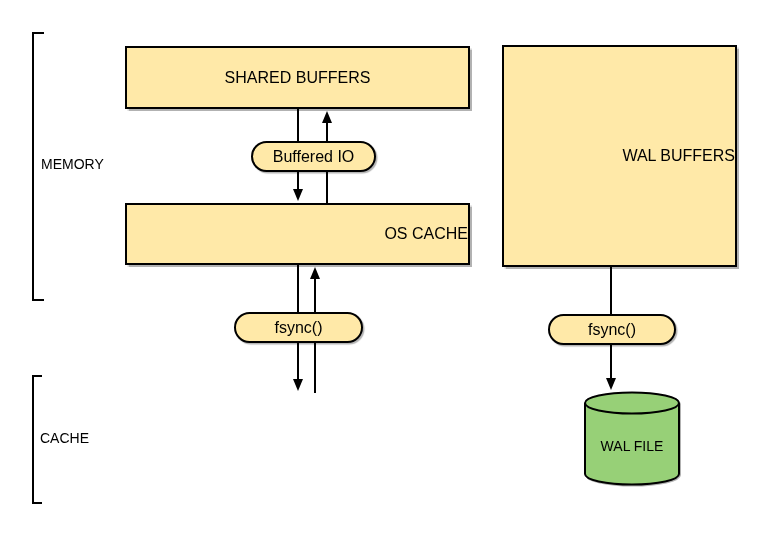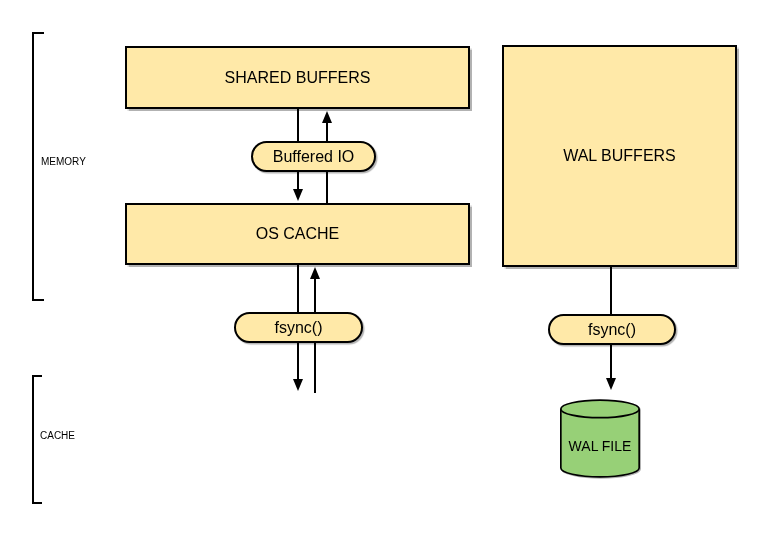--- a/index.html
+++ b/index.html
@@ -28,52 +28,52 @@
     position:absolute;
     box-sizing:border-box;
     background:var(--node-fill);
     border:2px solid var(--stroke);
     display:flex;align-items:center;justify-content:center;
     font-size:16px;
     box-shadow:1.5px 1.5px 1px rgba(0,0,0,0.30);
     z-index:2;
   }
   .box-shared{left:125px;top:46px;width:345px;height:63px;}
-  .box-oscache{left:125px;top:203px;width:345px;height:62px;}
-  .box-walbuffers{left:502px;top:45px;width:235px;height:222px;}
+  .box-oscache{left:125px;top:203px;width:345px;height:62px;justify-content:flex-end;}
+  .box-walbuffers{left:502px;top:45px;width:235px;height:222px;justify-content:flex-end;}
   .pill{
     border-radius:16px;
     z-index:3;
   }
   .pill-bufferedio{left:251px;top:141px;width:125px;height:31px;}
   .pill-fsync-left{left:234px;top:312px;width:129px;height:31px;}
   .pill-fsync-right{left:548px;top:314px;width:128px;height:31px;}
   .bracket{
     position:absolute;
     border-left:2px solid var(--stroke);
     border-top:2px solid var(--stroke);
     border-bottom:2px solid var(--stroke);
     z-index:2;
   }
   .bracket-memory{left:32px;top:32px;width:10px;height:265px;}
   .bracket-disk{left:32px;top:375px;width:8px;height:125px;}
   .bracket-label{
     position:absolute;
-    font-size:10px;
+    font-size:14px;
     z-index:2;
     white-space:nowrap;
   }
   .label-memory{left:41px;top:156px;}
   .label-disk{left:40px;top:430px;}
   .cylinder{
     position:absolute;
     z-index:2;
   }
   .cyl-datafile{left:250px;top:393px;width:97px;height:94px;}
-  .cyl-walfile{left:560px;top:391px;width:80px;height:95px;}
+  .cyl-walfile{left:584px;top:391px;width:96px;height:95px;}
   .cylinder svg{
     position:absolute;left:0;top:0;width:100%;height:100%;
     overflow:visible;
     filter:drop-shadow(1.5px 1.5px 0.5px rgba(0,0,0,0.30));
   }
   .cylinder svg .cyl-shape{fill:var(--cyl-fill);stroke:var(--stroke);stroke-width:2;}
   .cyl-label{
     position:absolute;left:0;top:58%;width:100%;
     transform:translateY(-50%);
     text-align:center;font-size:14px;

